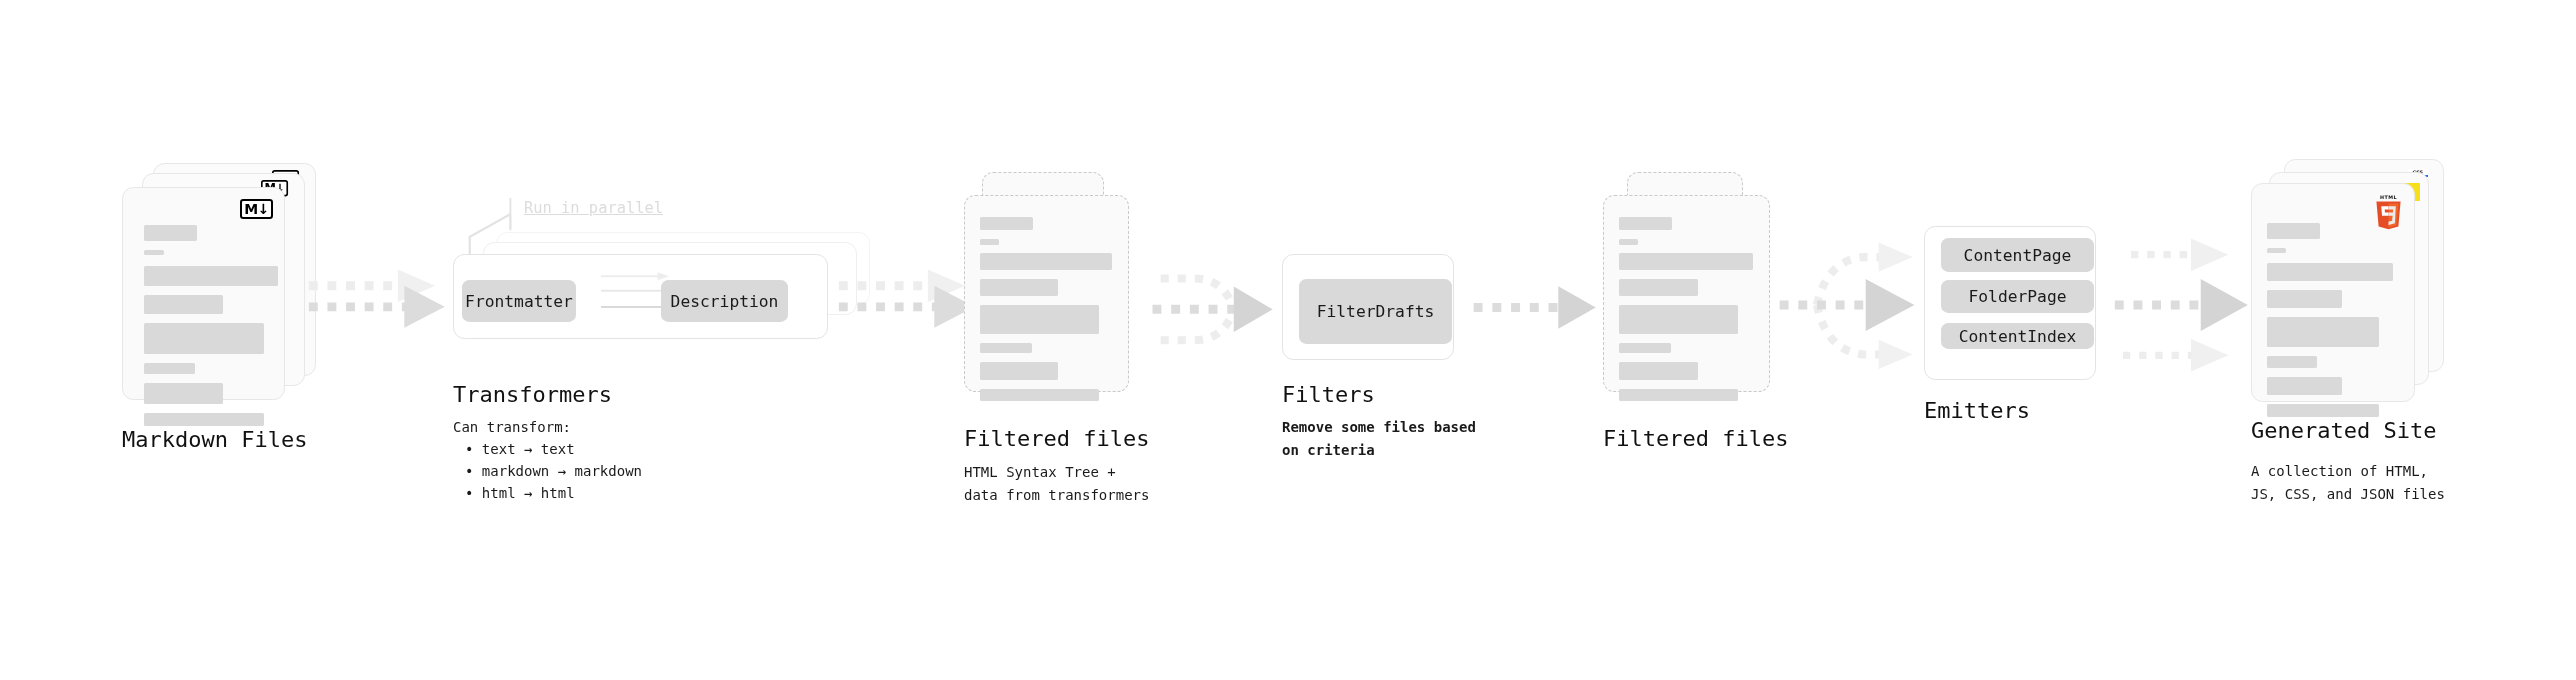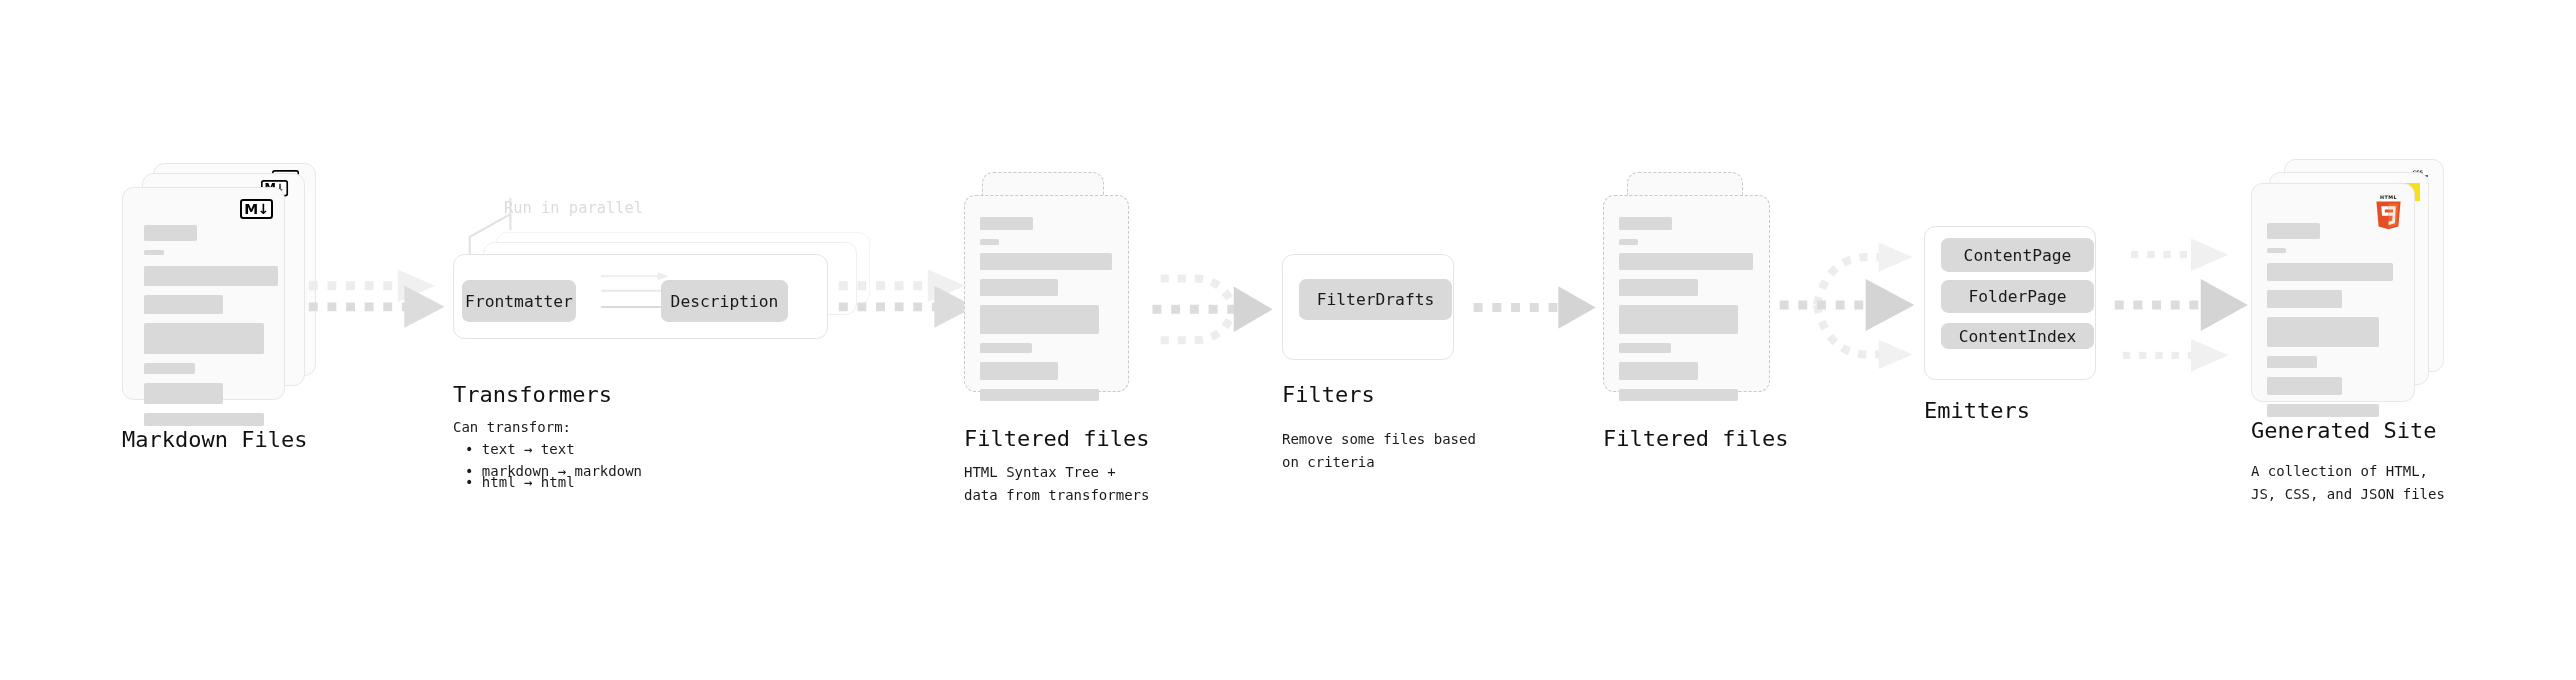--- a/index.html
+++ b/index.html
@@ -141,21 +141,21 @@
       <line x1="2" y1="48" x2="126" y2="48"></line>
     </g>
     <polygon points="120,22 170,48 120,74" fill="#dcdcdc"></polygon>
   </svg>
 
   <svg class="arrow-svg" style="left:463px;top:193px;width:98px;height:65px;" viewBox="0 0 120 80">
     <path d="M 8 78 L 8 54 L 58 26 L 58 6 M 58 26 L 58 6 M 58 6 L 58 44" stroke="#e4e4e4" stroke-width="2.4" fill="none"></path>
     <path d="M 8 78 L 8 54 L 58 26" stroke="#e4e4e4" stroke-width="2.4" fill="none"></path>
     <path d="M 58 26 L 58 46" stroke="#e4e4e4" stroke-width="2.4" fill="none"></path>
   </svg>
-  <div class="faint-label" style="left:504px;top:199px;">Run in parallel</div>
+  <div class="faint-label" style="left:524px;top:199px;text-decoration:underline;">Run in parallel</div>
 
   <div>
     <div class="group-box ghost3" style="left:496px;top:232px;width:374px;height:73px;"></div>
     <div class="pill ghost3" style="left:513px;top:252px;width:106px;height:34px;"></div>
     <div class="pill ghost3" style="left:653px;top:252px;width:118px;height:34px;"></div>
 
     <div class="group-box ghost2" style="left:483px;top:242px;width:374px;height:73px;"></div>
     <div class="pill ghost2" style="left:484px;top:267px;width:106px;height:34px;"></div>
     <div class="pill ghost2" style="left:657px;top:267px;width:118px;height:34px;"></div>
 
@@ -171,21 +171,21 @@
     </svg>
 
     <div class="pill" style="left:462px;top:280px;width:114px;height:42px;">Frontmatter</div>
     <div class="pill" style="left:661px;top:280px;width:127px;height:42px;">Description</div>
   </div>
 
   <div class="heading" style="left:453px;top:382px;">Transformers</div>
   <div class="sub" style="left:453px;top:416px;">Can transform:</div>
   <div class="sub" style="left:465px;top:438px;">• text → text</div>
   <div class="sub" style="left:465px;top:460px;">• markdown → markdown</div>
-  <div class="sub" style="left:465px;top:471px;">• html → html</div>
+  <div class="sub" style="left:465px;top:482px;">• html → html</div>
 
   <svg class="arrow-svg" style="left:837px;top:268px;width:138px;height:89px;" viewBox="0 0 170 110">
     <g stroke="#ededed" stroke-width="11" stroke-dasharray="11 12" fill="none">
       <line x1="2" y1="22" x2="118" y2="22"></line>
     </g>
     <polygon points="112,2 158,22 112,42" fill="#f0f0f0"></polygon>
     <g stroke="#dcdcdc" stroke-width="11" stroke-dasharray="11 12" fill="none">
       <line x1="2" y1="48" x2="126" y2="48"></line>
     </g>
     <polygon points="120,22 170,48 120,74" fill="#dcdcdc"></polygon>
@@ -215,23 +215,23 @@
       <path d="M 18 20 L 60 20 Q 95 20 108 57"></path>
       <path d="M 18 96 L 60 96 Q 95 96 108 59"></path>
     </g>
     <g fill="none" stroke="#dcdcdc" stroke-width="11" stroke-dasharray="11 12">
       <line x1="8" y1="58" x2="112" y2="58"></line>
     </g>
     <polygon points="108,30 156,58 108,86" fill="#d4d4d4"></polygon>
   </svg>
 
   <div class="group-box" style="left:1282px;top:254px;width:172px;height:106px;"></div>
-  <div class="pill" style="left:1299px;top:279px;width:153px;height:41px;">FilterDrafts</div>
+  <div class="pill" style="left:1299px;top:279px;width:153px;height:65px;">FilterDrafts</div>
   <div class="heading" style="left:1282px;top:382px;">Filters</div>
-  <div class="sub" style="left:1282px;top:428px;">Remove some files based
+  <div class="sub" style="left:1282px;top:416px;font-weight:bold;">Remove some files based
 on criteria</div>
 
   <svg class="arrow-svg" style="left:1472px;top:283px;width:127px;height:49px;" viewBox="0 0 156 60">
     <g stroke="#dcdcdc" stroke-width="11" stroke-dasharray="11 12" fill="none">
       <line x1="2" y1="30" x2="112" y2="30"></line>
     </g>
     <polygon points="106,4 152,30 106,56" fill="#d4d4d4"></polygon>
   </svg>
 
   <div class="doc-stack" style="left:1603px;top:172px;">

